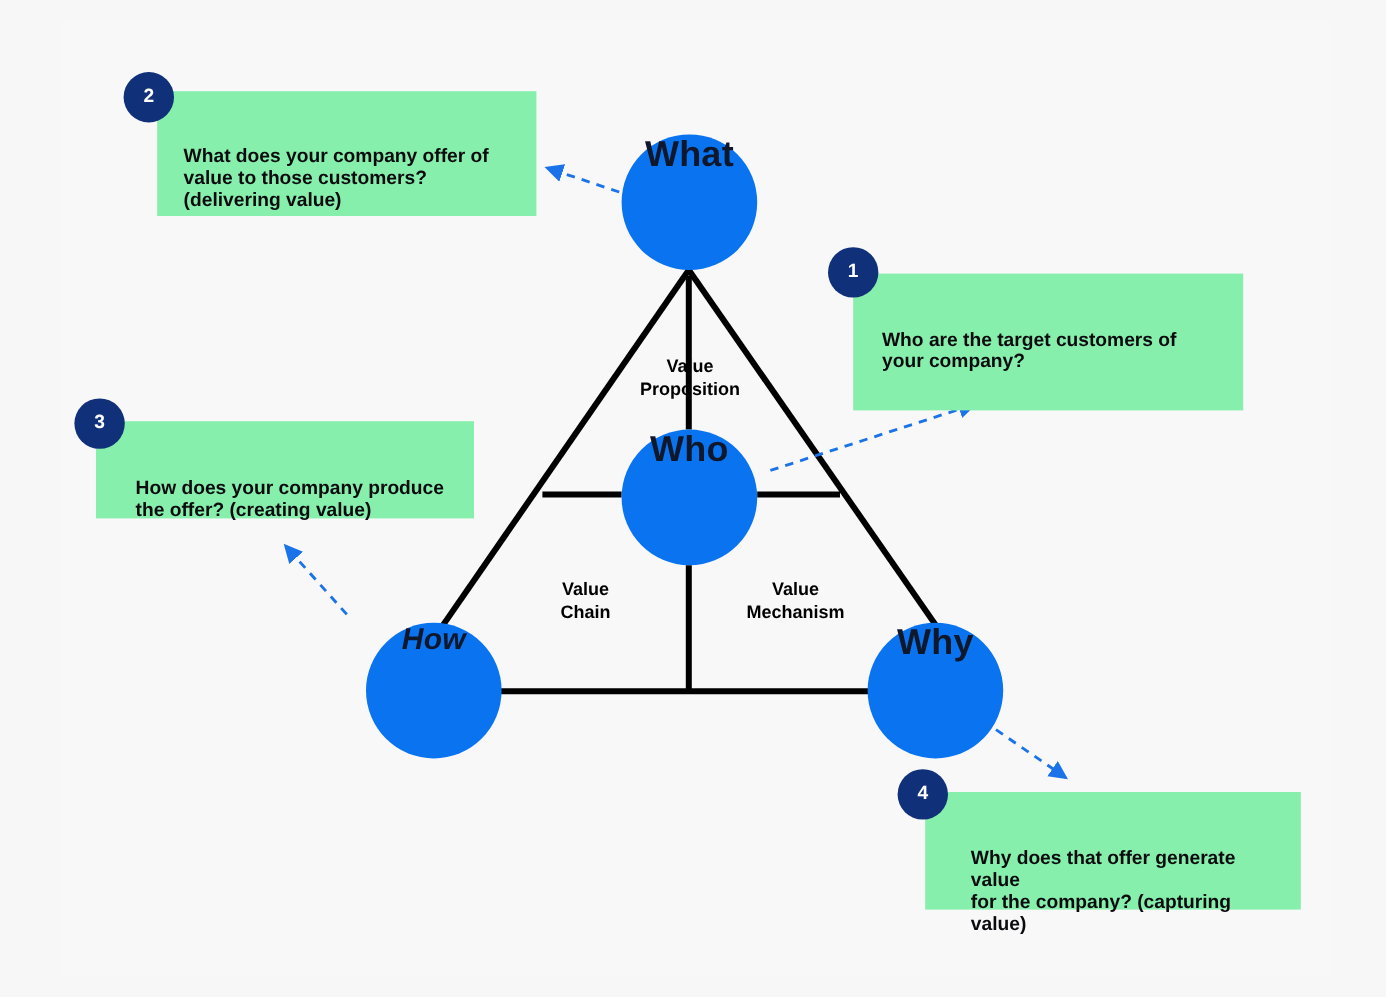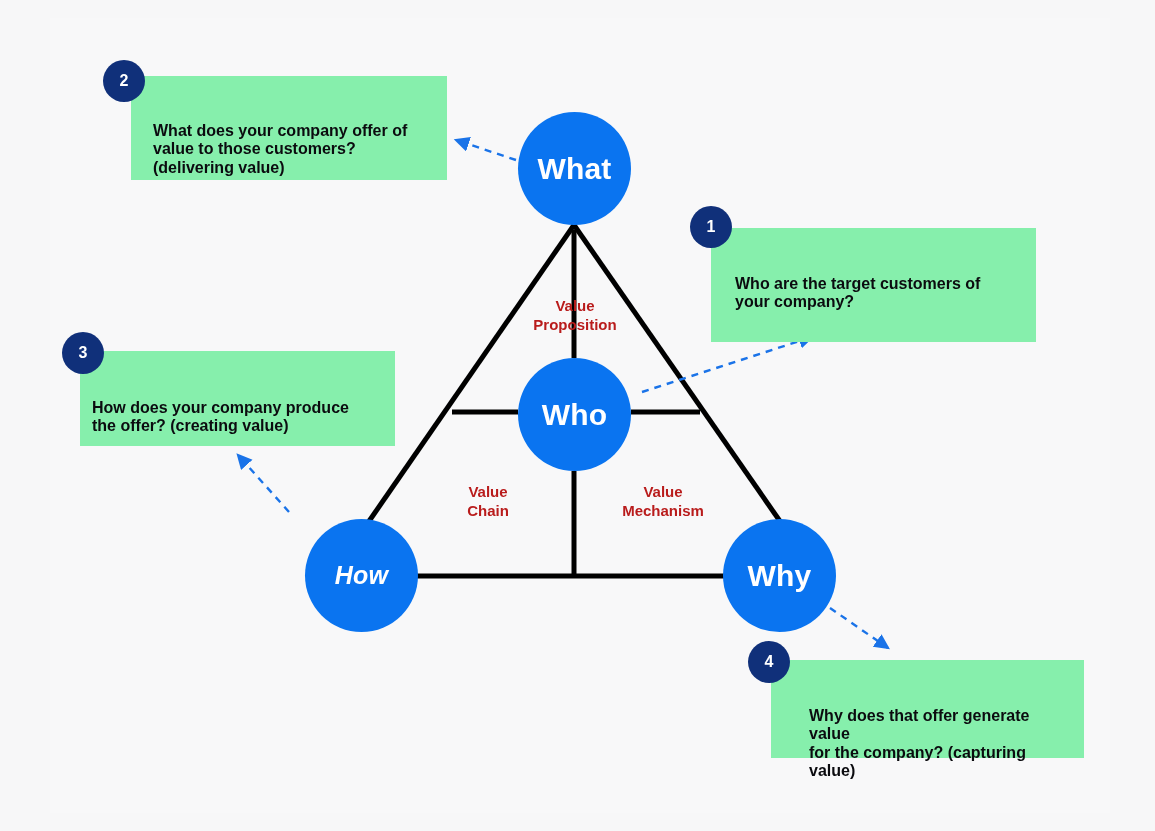--- a/index.html
+++ b/index.html
@@ -29,36 +29,35 @@
     top: 0;
     width: 1155px;
     height: 831px;
     pointer-events: none;
   }
   
   .node {
     position: absolute;
     border-radius: 50%;
     background: #0a74f0;
-    color: #ffffff;
+    color: #0f172a;
     display: flex;
-    align-items: center;
     justify-content: center;
     font-weight: 600;
     letter-spacing: 0.2px;
   }
   .node-what { left: 518px; top: 112px;  width: 113px; height: 113px; font-size: 30px; }
   .node-who  { left: 518px; top: 358px;  width: 113px; height: 113px; font-size: 30px; }
   .node-how  { left: 305px; top: 519px;  width: 113px; height: 113px; font-size: 25px; font-style: italic; }
   .node-why  { left: 723px; top: 519px;  width: 113px; height: 113px; font-size: 30px; }
 
   
   .tri-label {
     position: absolute;
-    color: #b91c1c;
+    color: #000000;
     font-size: 15px;
     font-weight: 700;
     line-height: 19px;
     text-align: center;
     white-space: pre-line;
   }
   .lbl-value-prop { left: 505px; top: 296px; width: 140px; }
   .lbl-value-chain { left: 428px; top: 482px; width: 120px; }
   .lbl-profit      { left: 598px; top: 482px; width: 130px; }
 
@@ -68,21 +67,21 @@
     background: #86efac;
     color: #0b0b0f;
     font-size: 16px;
     font-weight: 700;
     line-height: 18.5px;
     box-sizing: border-box;
     white-space: pre-line;
   }
   .c1 { left: 711px; top: 228px;  width: 325px; height: 114px;  padding: 28px 22px 0 24px; }
   .c2 { left: 131px; top: 76px;   width: 316px; height: 104px; padding: 27px 20px 0 22px; }
-  .c3 { left: 80px;  top: 351px;  width: 315px; height: 95px;  padding: 29px 20px 0 12px; }
+  .c3 { left: 80px;  top: 351px;  width: 315px; height: 81px;  padding: 29px 20px 0 33px; }
   .c4 { left: 771px; top: 660px;  width: 313px; height: 98px;  padding: 28px 20px 0 38px; }
 
   
   .badge {
     position: absolute;
     width: 42px;
     height: 42px;
     border-radius: 50%;
     background: #10307a;
     color: #ffffff;

